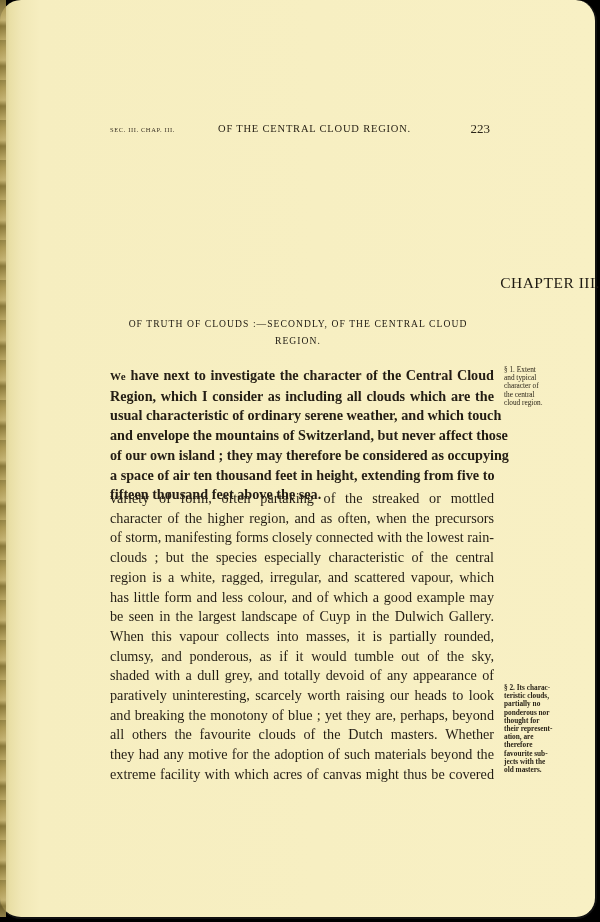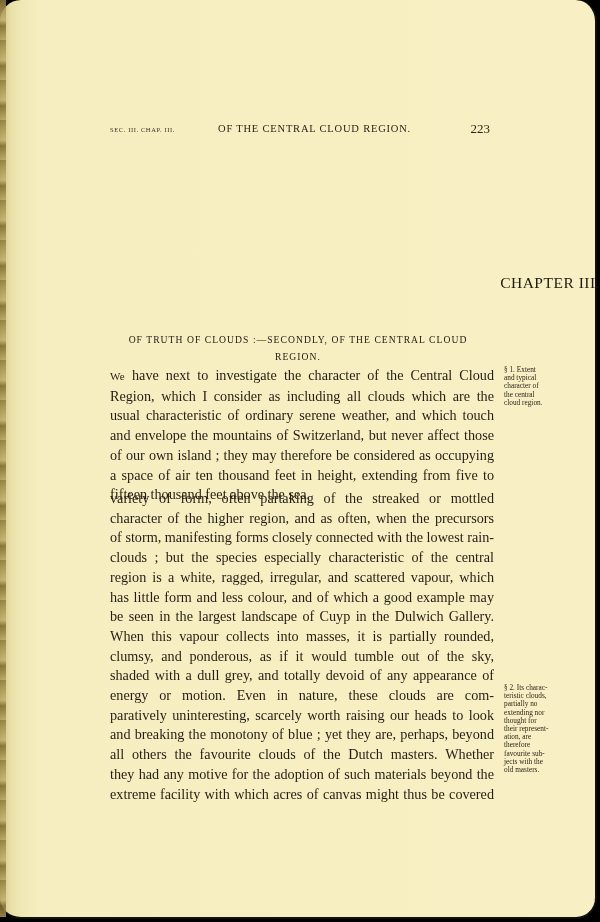--- a/index.html
+++ b/index.html
@@ -26,37 +26,37 @@
   }
   .header .sec { position:absolute; left:0; top:5px; font-size:6.5px; letter-spacing:.6px; color:#3a3224; }
   .header .title { position:absolute; left:108px; top:2px; font-size:10.5px; letter-spacing:.8px; }
   .header .pnum { position:absolute; right:0; top:0; font-size:13px; }
   .chapter {
     position:absolute; top:274px; left:0; width:600px; text-align:right;
     font-size:15.5px; letter-spacing:.5px; color:#1e1a12;
   }
   .subtitle {
     position:absolute; top:315px; left:118px; width:360px; text-align:center;
-    font-size:9.6px; letter-spacing:1.05px; line-height:17px; color:#1e1a12;margin-top:16px;
+    font-size:9.6px; letter-spacing:1.05px; line-height:17px; color:#1e1a12;
   }
   .body {
     position:absolute; left:110px; width:384px;
     font-size:14.2px; line-height:19.7px; color:#231d14; text-align:justify;
   }
   .line { display:block; white-space:nowrap; text-align-last:justify; text-align:justify; }
   .line.last { text-align-last:left; }
   .line.indent { padding-left:20px; }
-  .p1 { top:366px; }
+  .p1 { top:366px;font-weight:bold; }
   .p2 { top:489px; }
   .dropcap-sc { font-size:11px; letter-spacing:.3px; }
   .margin-note {
     position:absolute; font-size:7.3px; line-height:8.2px; color:#2a2418;margin-left:6px;
   }
   .mn1 { left:498px; top:366px; }
-  .mn2 { left:498px; top:684px; }
+  .mn2 { left:498px; top:684px;font-weight:bold; }
 </style>
 </head>
 <body>
 
 <div class="page">
   <div class="spine"></div>
 
   <div class="header">
     <span class="sec">SEC. III. CHAP. III.</span>
     <span class="title">OF THE CENTRAL CLOUD REGION.</span>
@@ -84,41 +84,40 @@
     <span class="line">variety of form, often partaking of the streaked or mottled</span>
     <span class="line">character of the higher region, and as often, when the precursors</span>
     <span class="line">of storm, manifesting forms closely connected with the lowest rain-</span>
     <span class="line">clouds ; but the species especially characteristic of the central</span>
     <span class="line">region is a white, ragged, irregular, and scattered vapour, which</span>
     <span class="line">has little form and less colour, and of which a good example may</span>
     <span class="line">be seen in the largest landscape of Cuyp in the Dulwich Gallery.</span>
     <span class="line">When this vapour collects into masses, it is partially rounded,</span>
     <span class="line">clumsy, and ponderous, as if it would tumble out of the sky,</span>
     <span class="line">shaded with a dull grey, and totally devoid of any appearance of</span>
-    <span class="line">energy or motion.  Even in nature, these clouds are com-</span>
     <span class="line">paratively uninteresting, scarcely worth raising our heads to look</span>
     <span class="line">and breaking the monotony of blue ; yet they are, perhaps, beyond</span>
     <span class="line">all others the favourite clouds of the Dutch masters.  Whether</span>
     <span class="line">they had any motive for the adoption of such materials beyond the</span>
     <span class="line">extreme facility with which acres of canvas might thus be covered</span>
   </div>
 
   <div class="margin-note mn1">
     <div>§ 1. Extent</div>
     <div>and typical</div>
     <div>character of</div>
     <div>the central</div>
     <div>cloud region.</div>
   </div>
 
   <div class="margin-note mn2">
     <div>§ 2. Its charac-</div>
     <div>teristic clouds,</div>
     <div>partially no</div>
-    <div>extending nor</div>
+    <div>ponderous nor</div>
     <div>thought for</div>
     <div>their represent-</div>
     <div>ation, are</div>
     <div>therefore</div>
     <div>favourite sub-</div>
     <div>jects with the</div>
     <div>old masters.</div>
   </div>
 </div>
 

